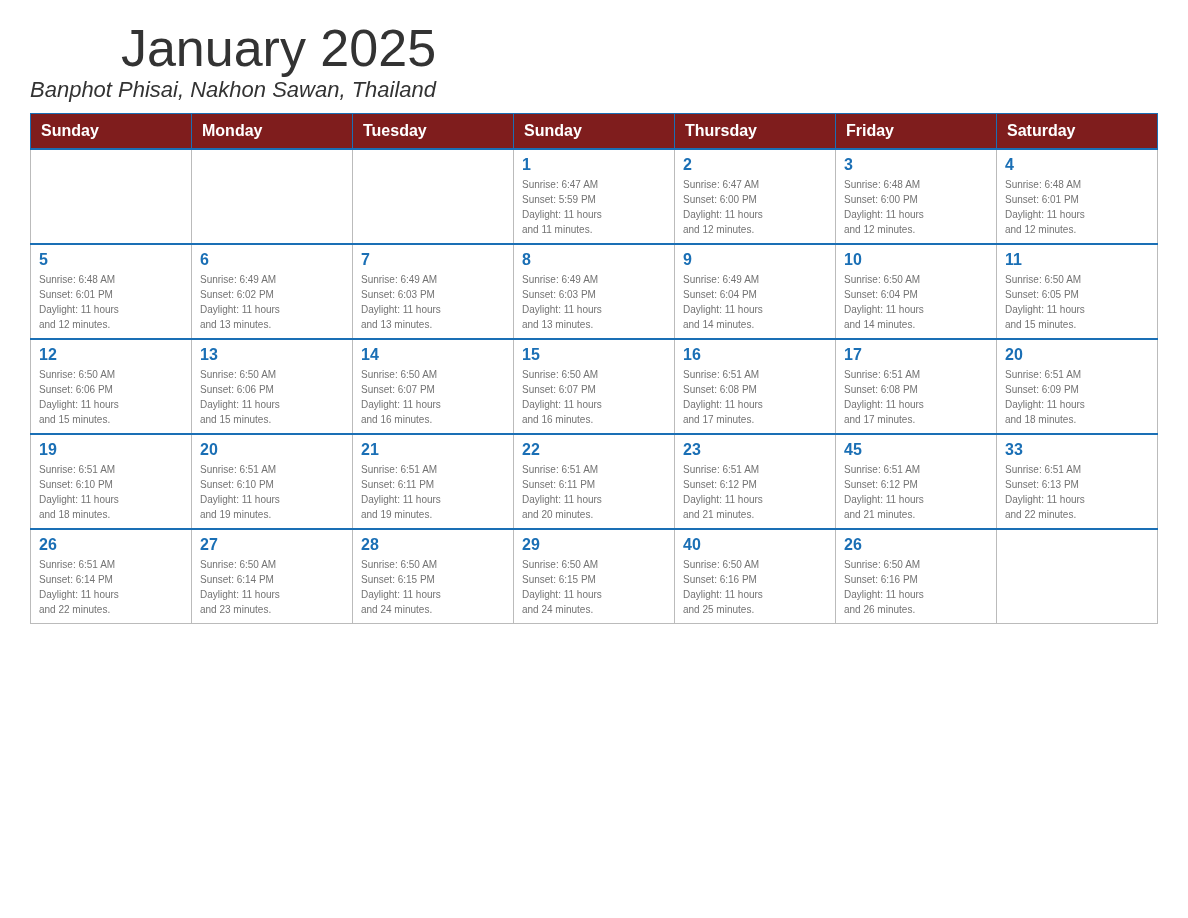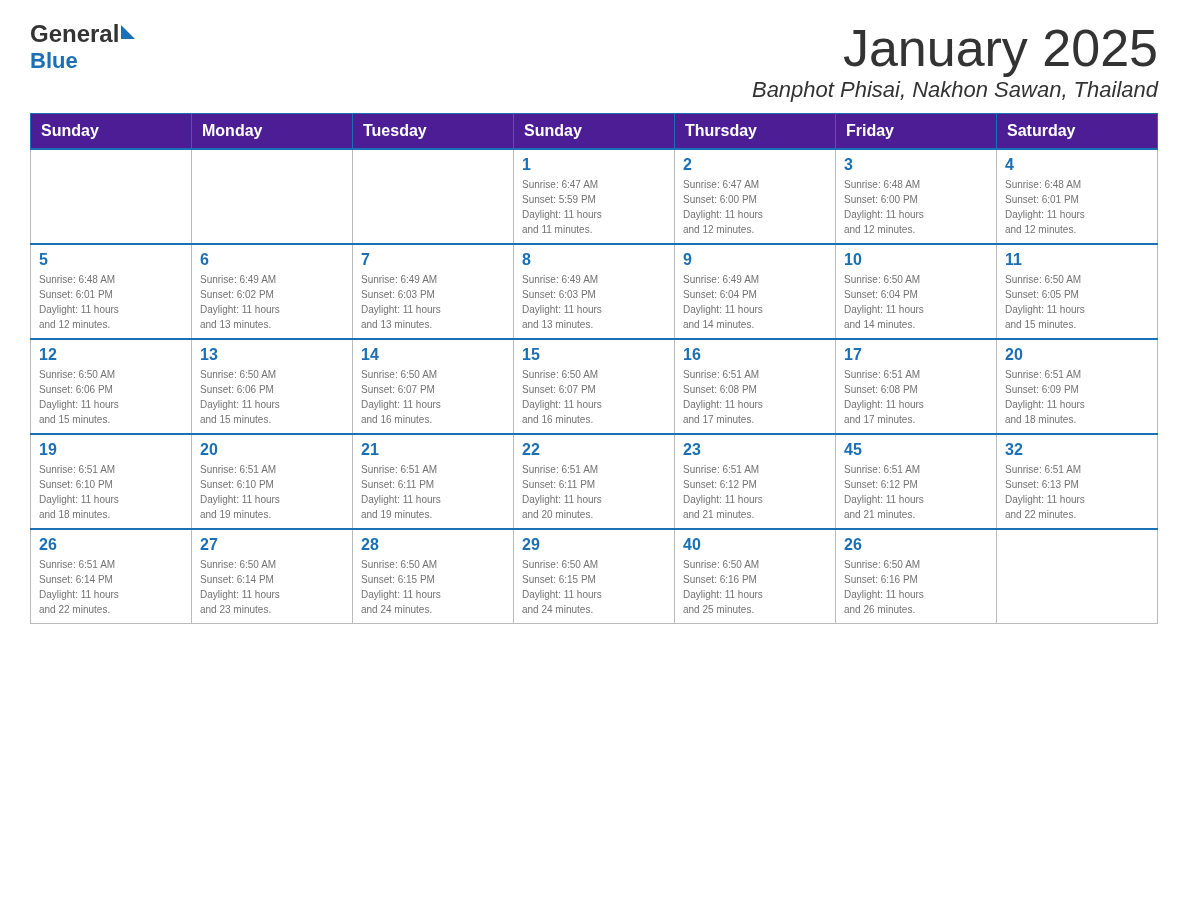--- a/index.html
+++ b/index.html
@@ -57,21 +57,21 @@
       color: #333;
       font-weight: normal;
       font-style: italic;
     }
     .calendar {
       width: 100%;
       border-collapse: collapse;
       border: 1px solid #999;
     }
     .calendar thead tr th {
-      background-color: #4c1d95;
+      background-color: #7f1d1d;
       color: #fff;
       font-size: 16px;
       font-weight: bold;
       padding: 8px 10px;
       border: 1px solid #1a6fb5;
       text-align: left;
     }
     .calendar tbody tr td {
       vertical-align: top;
       border: 1px solid #bbb;
@@ -97,29 +97,20 @@
       background: #fff;
     }
     tbody tr {
       border-top: 2px solid #1a6fb5;
     }
   </style>
 </head>
 <body>
 
 <div class="header">
-  <div class="logo">
-    <div>
-      <div style="display:flex;align-items:center;">
-        <span class="logo-line" style="color:#333;font-size:24px;font-weight:bold;">General</span>
-        <span class="logo-triangle"></span>
-      </div>
-      <span class="logo-line-2">Blue</span>
-    </div>
-  </div>
   <div class="title-block">
     <div class="month-title">January 2025</div>
     <div class="location-title">Banphot Phisai, Nakhon Sawan, Thailand</div>
   </div>
 </div>
 
 <table class="calendar">
   <thead>
     <tr>
     <th>Sunday</th>
@@ -304,21 +295,21 @@
 and 21 minutes.</div>
         </td>
         <td>
           <span class="day-number">45</span>
           <div class="day-info" style="white-space: pre-line;">Sunrise: 6:51 AM
 Sunset: 6:12 PM
 Daylight: 11 hours
 and 21 minutes.</div>
         </td>
         <td>
-          <span class="day-number">32</span>
+          <span class="day-number">33</span>
           <div class="day-info" style="white-space: pre-line;">Sunrise: 6:51 AM
 Sunset: 6:13 PM
 Daylight: 11 hours
 and 22 minutes.</div>
         </td>
       </tr>
       <tr>
         <td>
           <span class="day-number">26</span>
           <div class="day-info" style="white-space: pre-line;">Sunrise: 6:51 AM

